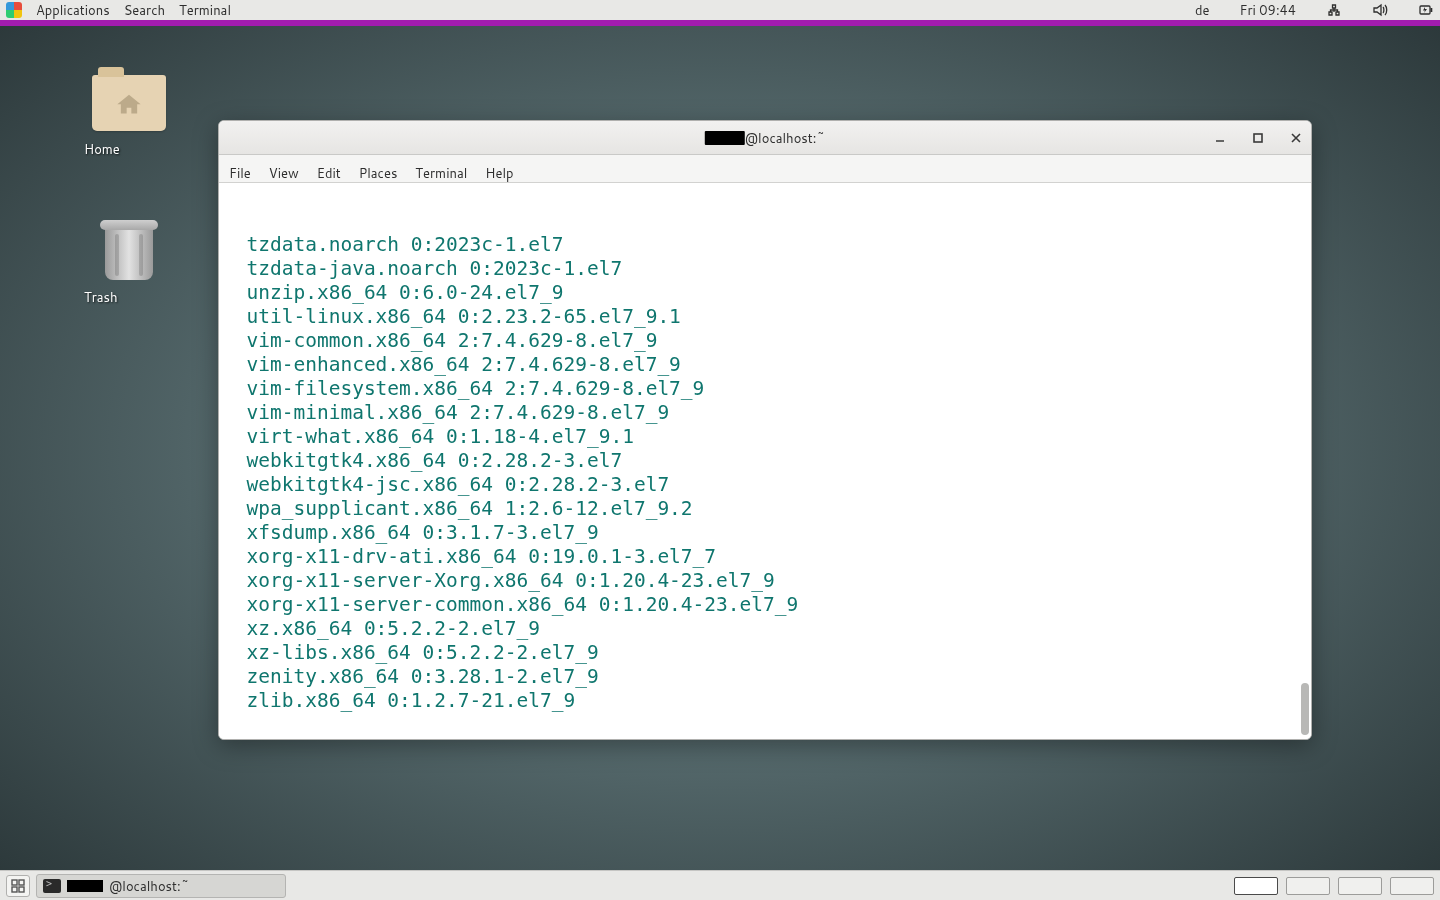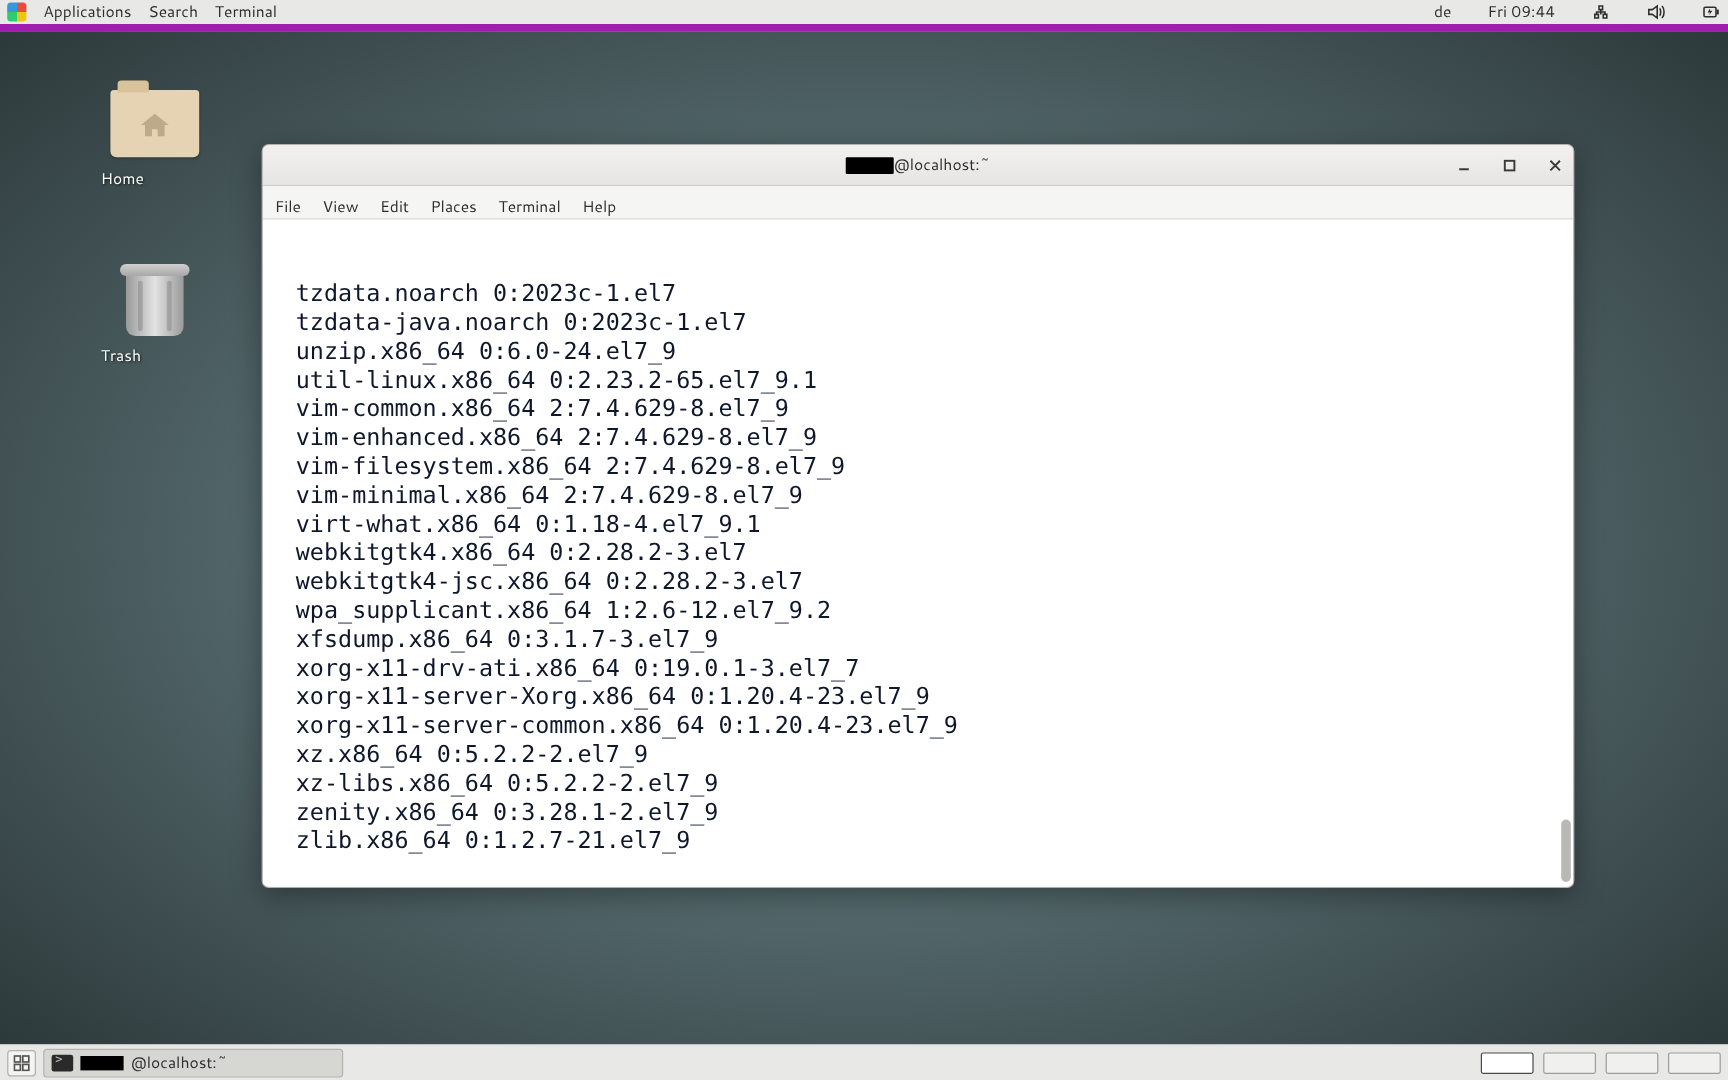--- a/index.html
+++ b/index.html
@@ -167,21 +167,21 @@
     }
     .menubar span { cursor: default; }
 
     .terminal-body {
       flex: 1;
       position: relative;
       background: #fff;
       font-family: "DejaVu Sans Mono", "Liberation Mono", monospace;
       font-size: 19.5px;
       line-height: 24px;
-      color: #0f172a;
+      color: #0f766e;
       white-space: pre;
       overflow: hidden;
     }
     .terminal-body pre { padding: 2px 4px; }
     .terminal-body .scrollbar {
       position: absolute;
       right: 2px; top: 0; bottom: 4px;
       width: 8px;
     }
     .terminal-body .scrollbar .thumb {

